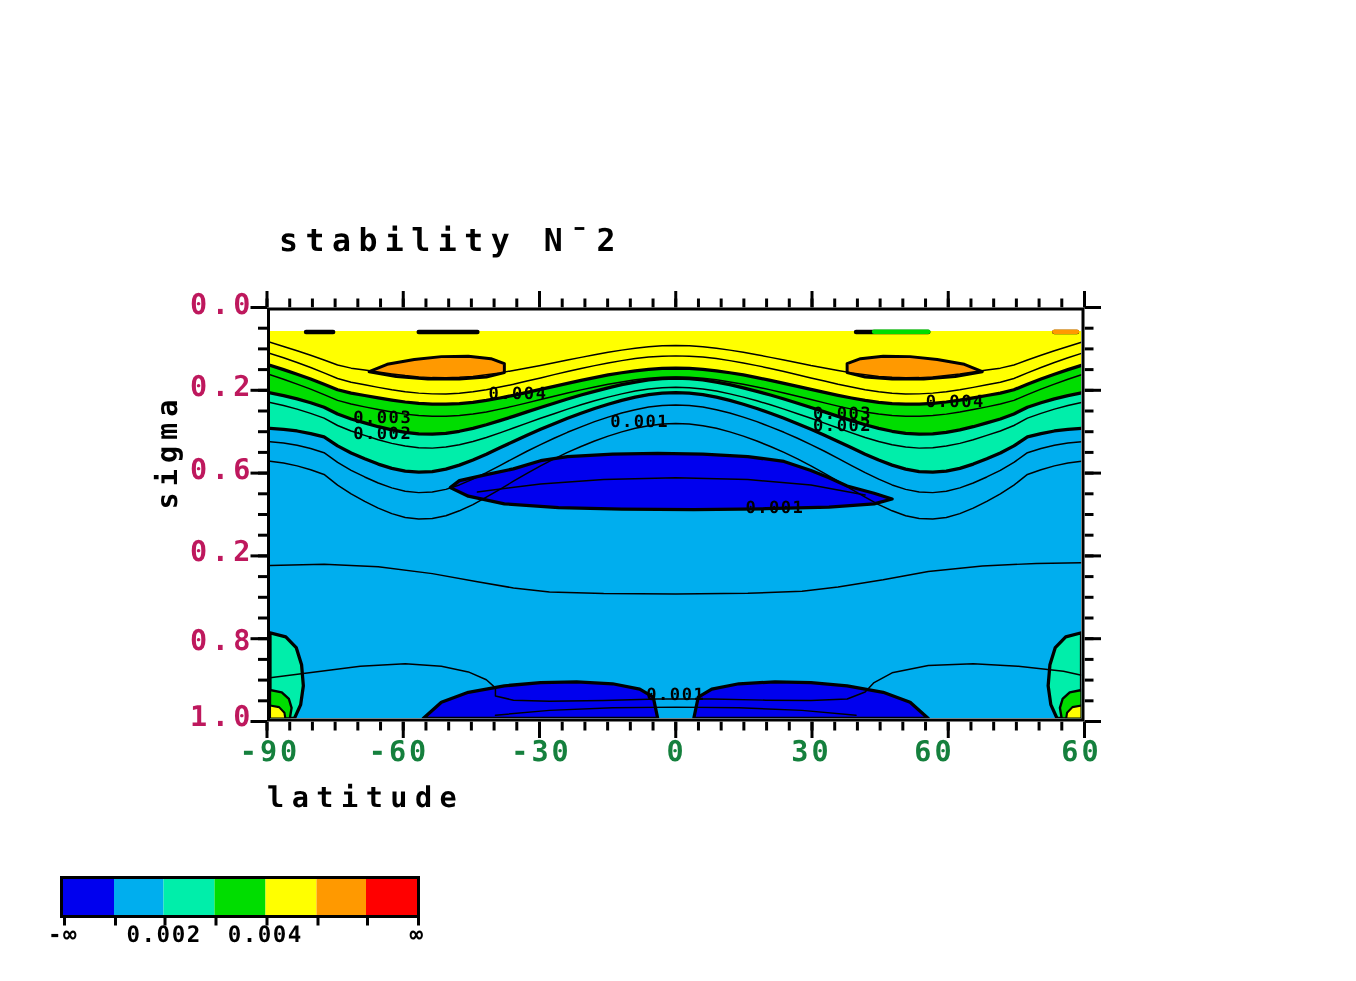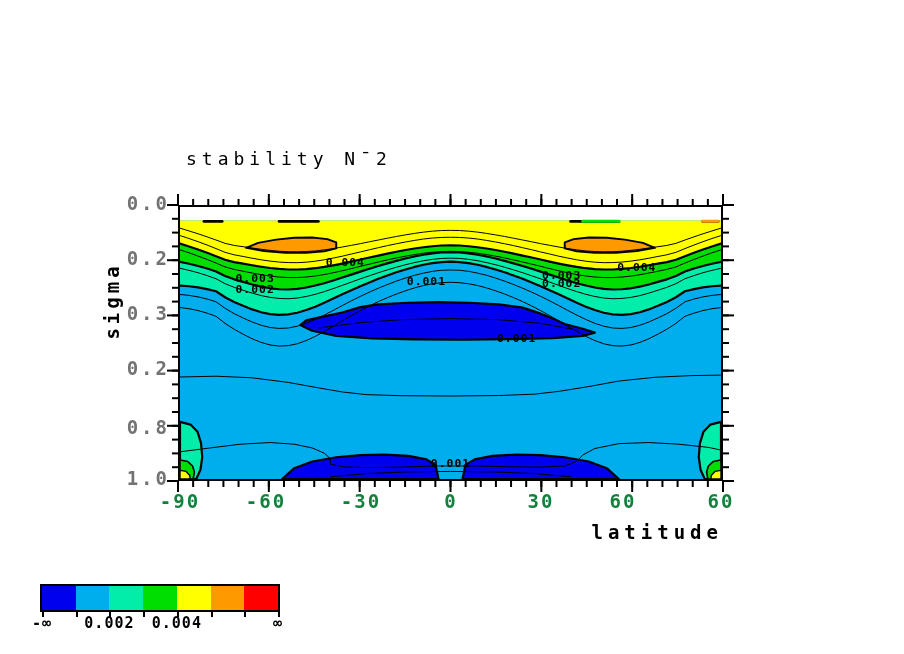--- a/index.html
+++ b/index.html
@@ -20,22 +20,22 @@
     left: 0; top: 0;
     width: 904px;
     height: 654px;
   }
 
   
   #chart-title {
     position: absolute;
     left: 186px;
     top: 148px;
-    font-size: 18px;
-    font-weight: normal;
+    font-size: 21px;
+    font-weight: bold;
     letter-spacing: 5px;
     color: #000000;
     white-space: pre;
   }
 
   
   #plot-area {
     position: absolute;
     left: 178px;
     top: 205px;
@@ -61,37 +61,37 @@
     font-weight: bold;
     letter-spacing: 4px;
     color: #000;
     white-space: pre;
   }
   #xlabel {
     position: absolute;
     left: 178px;
     top: 521px;
     width: 545px;
-    text-align: right;
+    text-align: left;
     font-size: 19px;
     font-weight: bold;
     letter-spacing: 5px;
     color: #000;
     white-space: pre;
   }
 
   .ytick-label {
     position: absolute;
     right: 0;
     width: 70px;
     text-align: right;
     font-size: 19px;
     font-weight: bold;
     letter-spacing: 3px;
-    color: #737373;
+    color: #be185d;
     white-space: pre;
   }
   #ytick-wrap {
     position: absolute;
     left: 40px;
     top: 0;
     width: 130px;
     height: 654px;
   }
 
@@ -172,21 +172,21 @@
 <div id="figure">
 
   <div id="chart-title">stability N¯2</div>
 
   <div id="ylabel">sigma</div>
   <div id="xlabel">latitude</div>
 
   <div id="ytick-wrap">
     <div class="ytick-label" style="top:192px">0.0</div>
     <div class="ytick-label" style="top:247px">0.2</div>
-    <div class="ytick-label" style="top:302px">0.3</div>
+    <div class="ytick-label" style="top:302px">0.6</div>
     <div class="ytick-label" style="top:357px">0.2</div>
     <div class="ytick-label" style="top:416px">0.8</div>
     <div class="ytick-label" style="top:467px">1.0</div>
   </div>
 
   <div id="xtick-wrap">
     <div class="xtick-label" style="left:2px">-90</div>
     <div class="xtick-label" style="left:88px">-60</div>
     <div class="xtick-label" style="left:183px">-30</div>
     <div class="xtick-label" style="left:273px">0</div>

